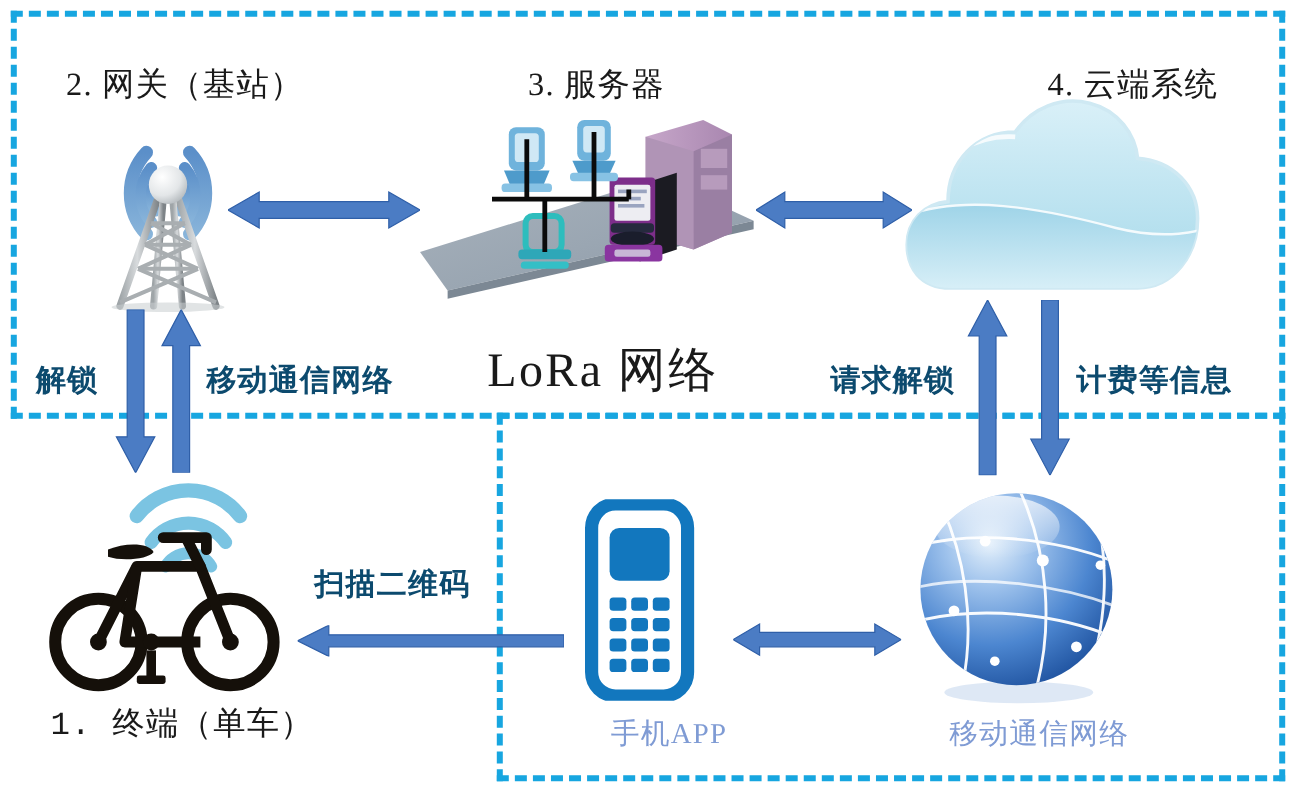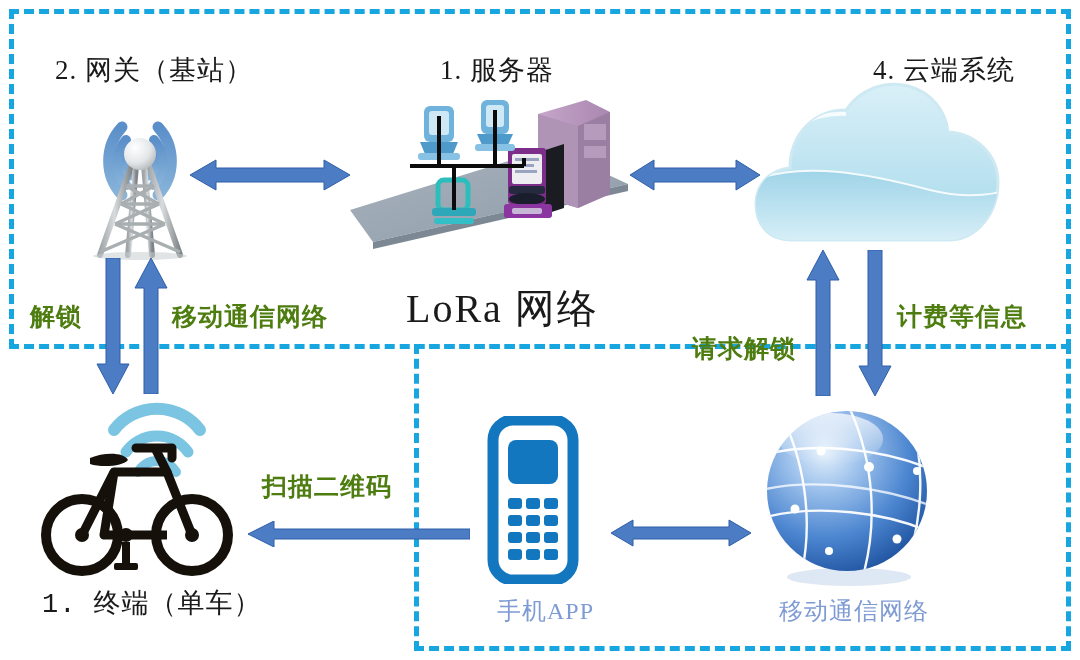--- a/index.html
+++ b/index.html
@@ -37,37 +37,38 @@
   #title-terminal{left:42px;top:585px;font-family:Liberation Mono, monospace;}
   #title-lora{left:406px;top:281px;font-size:40px;letter-spacing:2px;}
 
   .sublabel{
     position:absolute;
     font-family:"Liberation Serif", serif;
     font-size:24px;
     color:#7F9BD4;
     white-space:nowrap;
     letter-spacing:1px;
+    margin-left:12px;
   }
   #label-phone{left:497px;top:595px;}
   #label-network{left:779px;top:595px;}
 
   
   .flow-label{
     position:absolute;
     font-family:"Liberation Serif", serif;
     font-size:25px;
-    color:#4d7c0f;
+    color:#0c4a6e;
     white-space:nowrap;
     letter-spacing:1px;
     font-weight:bold;
   }
   #flow-unlock{left:30px;top:300px;}
   #flow-status{left:172px;top:300px;}
-  #flow-request{left:692px;top:300px;margin-top:32px;}
+  #flow-request{left:692px;top:300px;}
   #flow-billing{left:897px;top:300px;}
   #flow-scan{left:262px;top:470px;}
 
   
   .arrow{position:absolute;}
 
   
   #icon-tower{position:absolute;left:52px;top:100px;width:175px;height:160px;}
 
   
@@ -383,21 +384,21 @@
 
   <div class="arrow" style="left:611px;top:518px;">
     <svg width="140" height="30" viewBox="0 0 140 30">
       <g fill="#4B7CC4" stroke="#2F5FA8" stroke-width="1">
         <polygon points="0,15 22,2 22,9 118,9 118,2 140,15 118,28 118,21 22,21 22,28"></polygon>
       </g>
     </svg>
   </div>
 
   <div class="heading" id="title-gateway">2. 网关（基站）</div>
-  <div class="heading" id="title-server">1. 服务器</div>
+  <div class="heading" id="title-server">3. 服务器</div>
   <div class="heading" id="title-cloud">4. 云端系统</div>
   <div class="heading" id="title-terminal">1. 终端（单车）</div>
   <div class="heading" id="title-lora">LoRa 网络</div>
 
   <div class="sublabel" id="label-phone">手机APP</div>
   <div class="sublabel" id="label-network">移动通信网络</div>
 
   <div class="flow-label" id="flow-unlock">解锁</div>
   <div class="flow-label" id="flow-status">移动通信网络</div>
   <div class="flow-label" id="flow-request">请求解锁</div>

